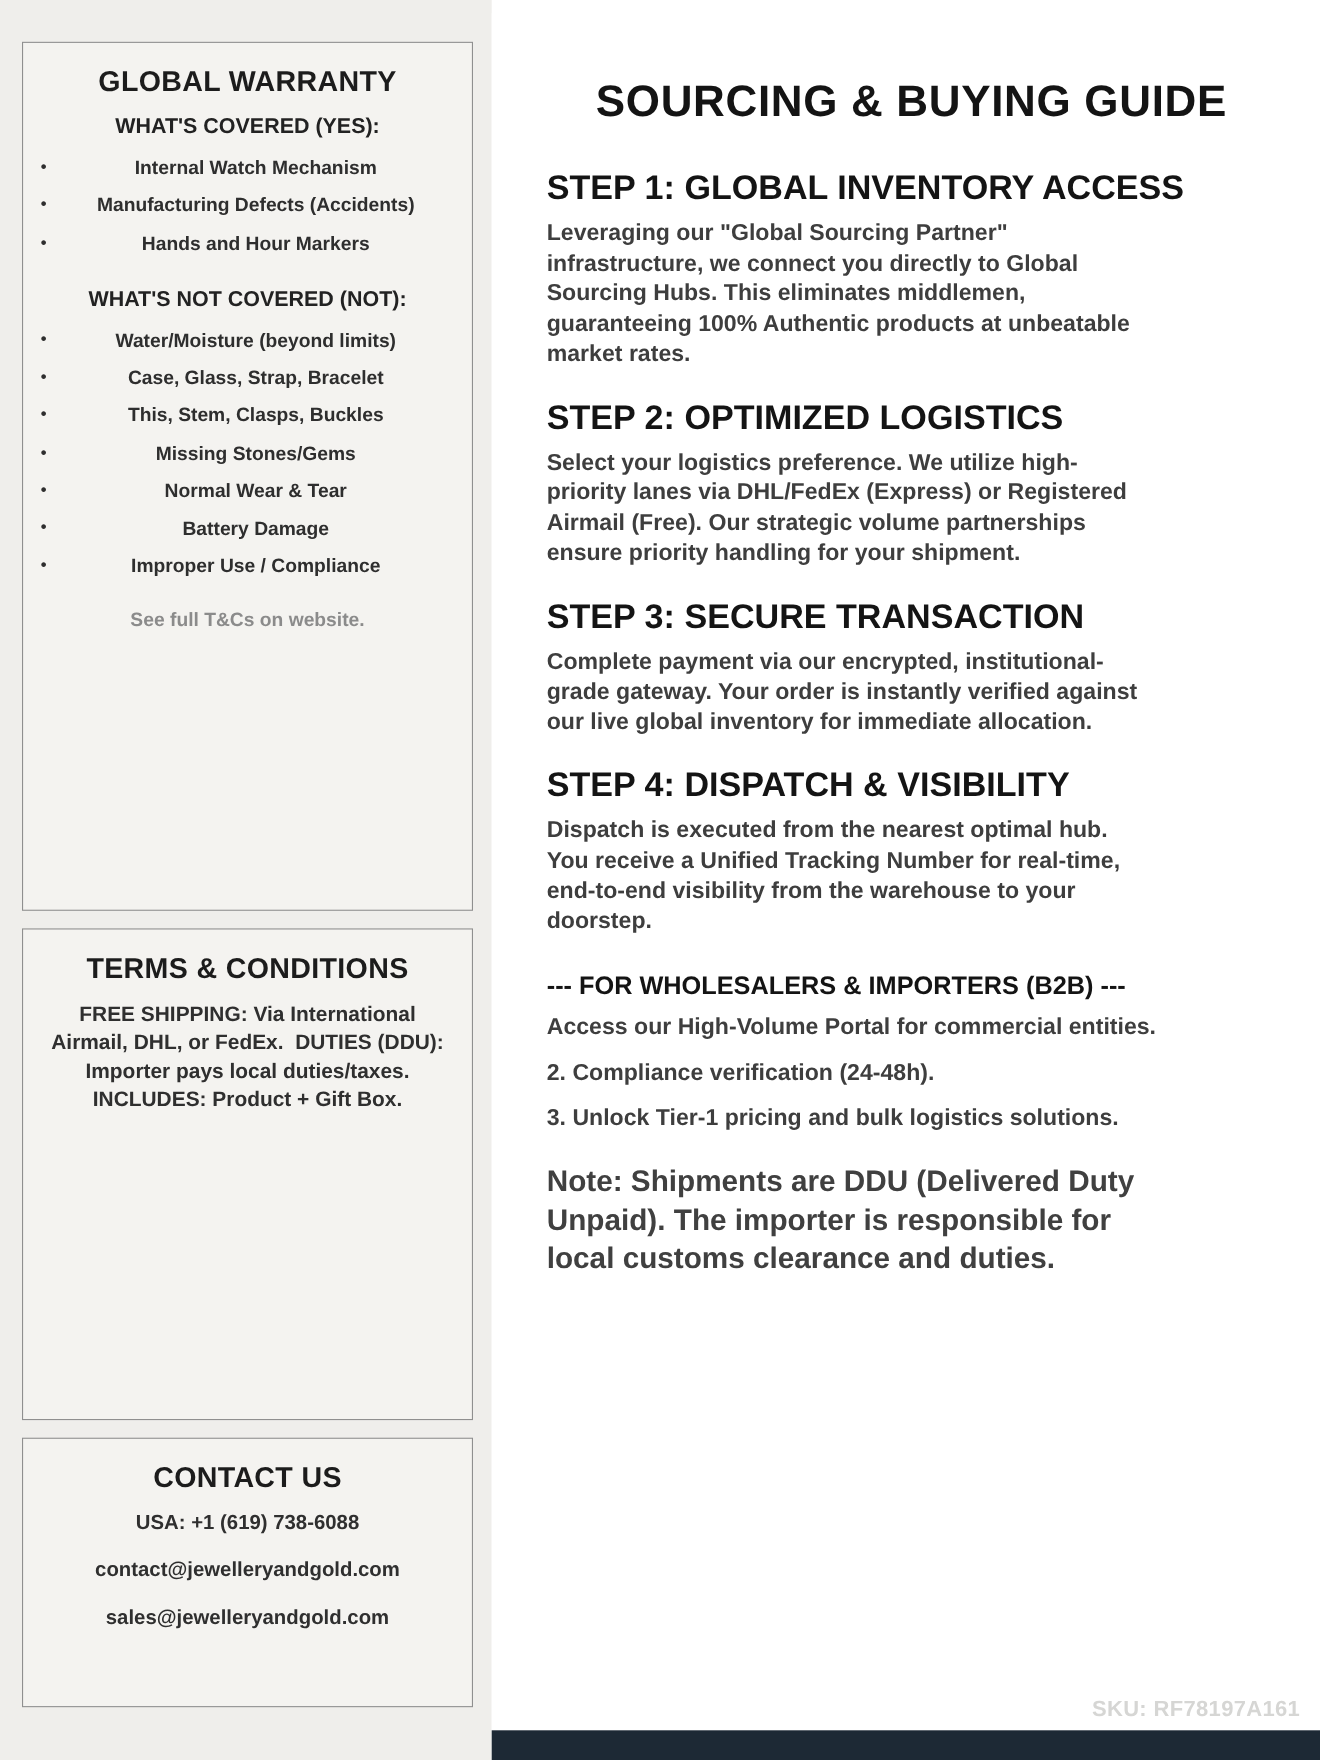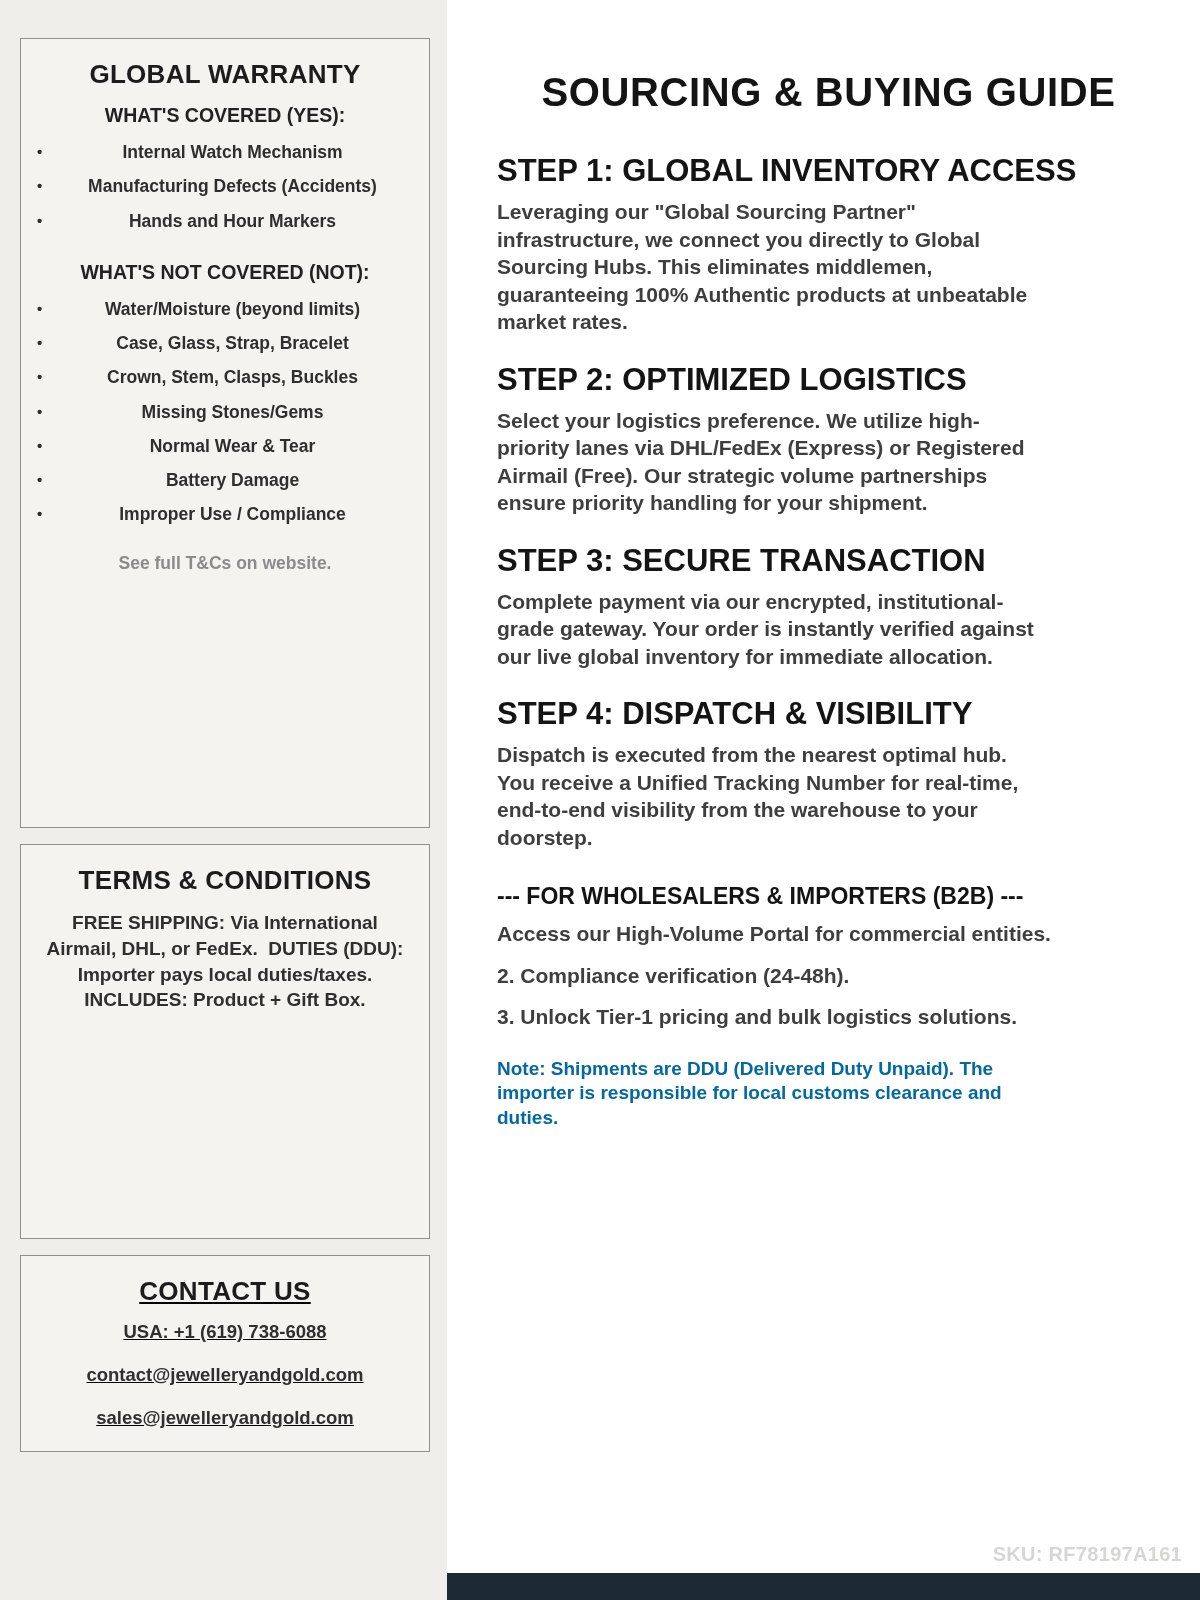--- a/index.html
+++ b/index.html
@@ -29,22 +29,22 @@
   .box {
     box-sizing: border-box;
     width: 410px;
     background: #f4f3f0;
     border: 1px solid #8f8f8f;
     padding: 20px 16px 16px 16px;
     text-align: center;
   }
   .box + .box { margin-top: 16px; }
   .box.warranty-box { height: 790px; }
-  .box.terms-box    { height: 395px; }
-  .box.contact-box  { height: 197px; text-decoration: underline; }
+  .box.terms-box    { height: 447px; }
+  .box.contact-box  { height: 245px; }
 
   .box h2 {
     margin: 0 0 14px 0;
     font-size: 26px;
     font-weight: bold;
     color: #1c1c1c;
     letter-spacing: 0.3px;
   }
   .box h3 {
     margin: 0 0 16px 0;
@@ -138,23 +138,23 @@
     margin: 0 0 14px 0;
     max-width: 560px;
     font-size: 21px;
     font-weight: bold;
     color: #3e3e3e;
     line-height: 1.31;
   }
   .b2b-note {
     margin: 26px 0 0 0;
     max-width: 540px;
-    font-size: 19px;
-    font-weight: bold;
-    color: #0369a1;
+    font-size: 27px;
+    font-weight: bold;
+    color: #404040;
     line-height: 1.31;
   }
   .sku {
     position: absolute;
     right: 18px;
     bottom: 34px;
     font-size: 20px;
     font-weight: bold;
     color: #d6d6d4;
     letter-spacing: 0.3px;
@@ -180,21 +180,21 @@
       <h3>WHAT'S COVERED (YES):</h3>
       <ul>
         <li>Internal Watch Mechanism</li>
         <li>Manufacturing Defects (Accidents)</li>
         <li>Hands and Hour Markers</li>
       </ul>
       <h3 class="second">WHAT'S NOT COVERED (NOT):</h3>
       <ul>
         <li>Water/Moisture (beyond limits)</li>
         <li>Case, Glass, Strap, Bracelet</li>
-        <li>Crown, Stem, Clasps, Buckles</li>
+        <li>This, Stem, Clasps, Buckles</li>
         <li>Missing Stones/Gems</li>
         <li>Normal Wear &amp; Tear</li>
         <li>Battery Damage</li>
         <li>Improper Use / Compliance</li>
       </ul>
       <p class="footnote">See full T&amp;Cs on website.</p>
     </section>
 
     <section class="box terms-box">
       <h2>TERMS &amp; CONDITIONS</h2>

